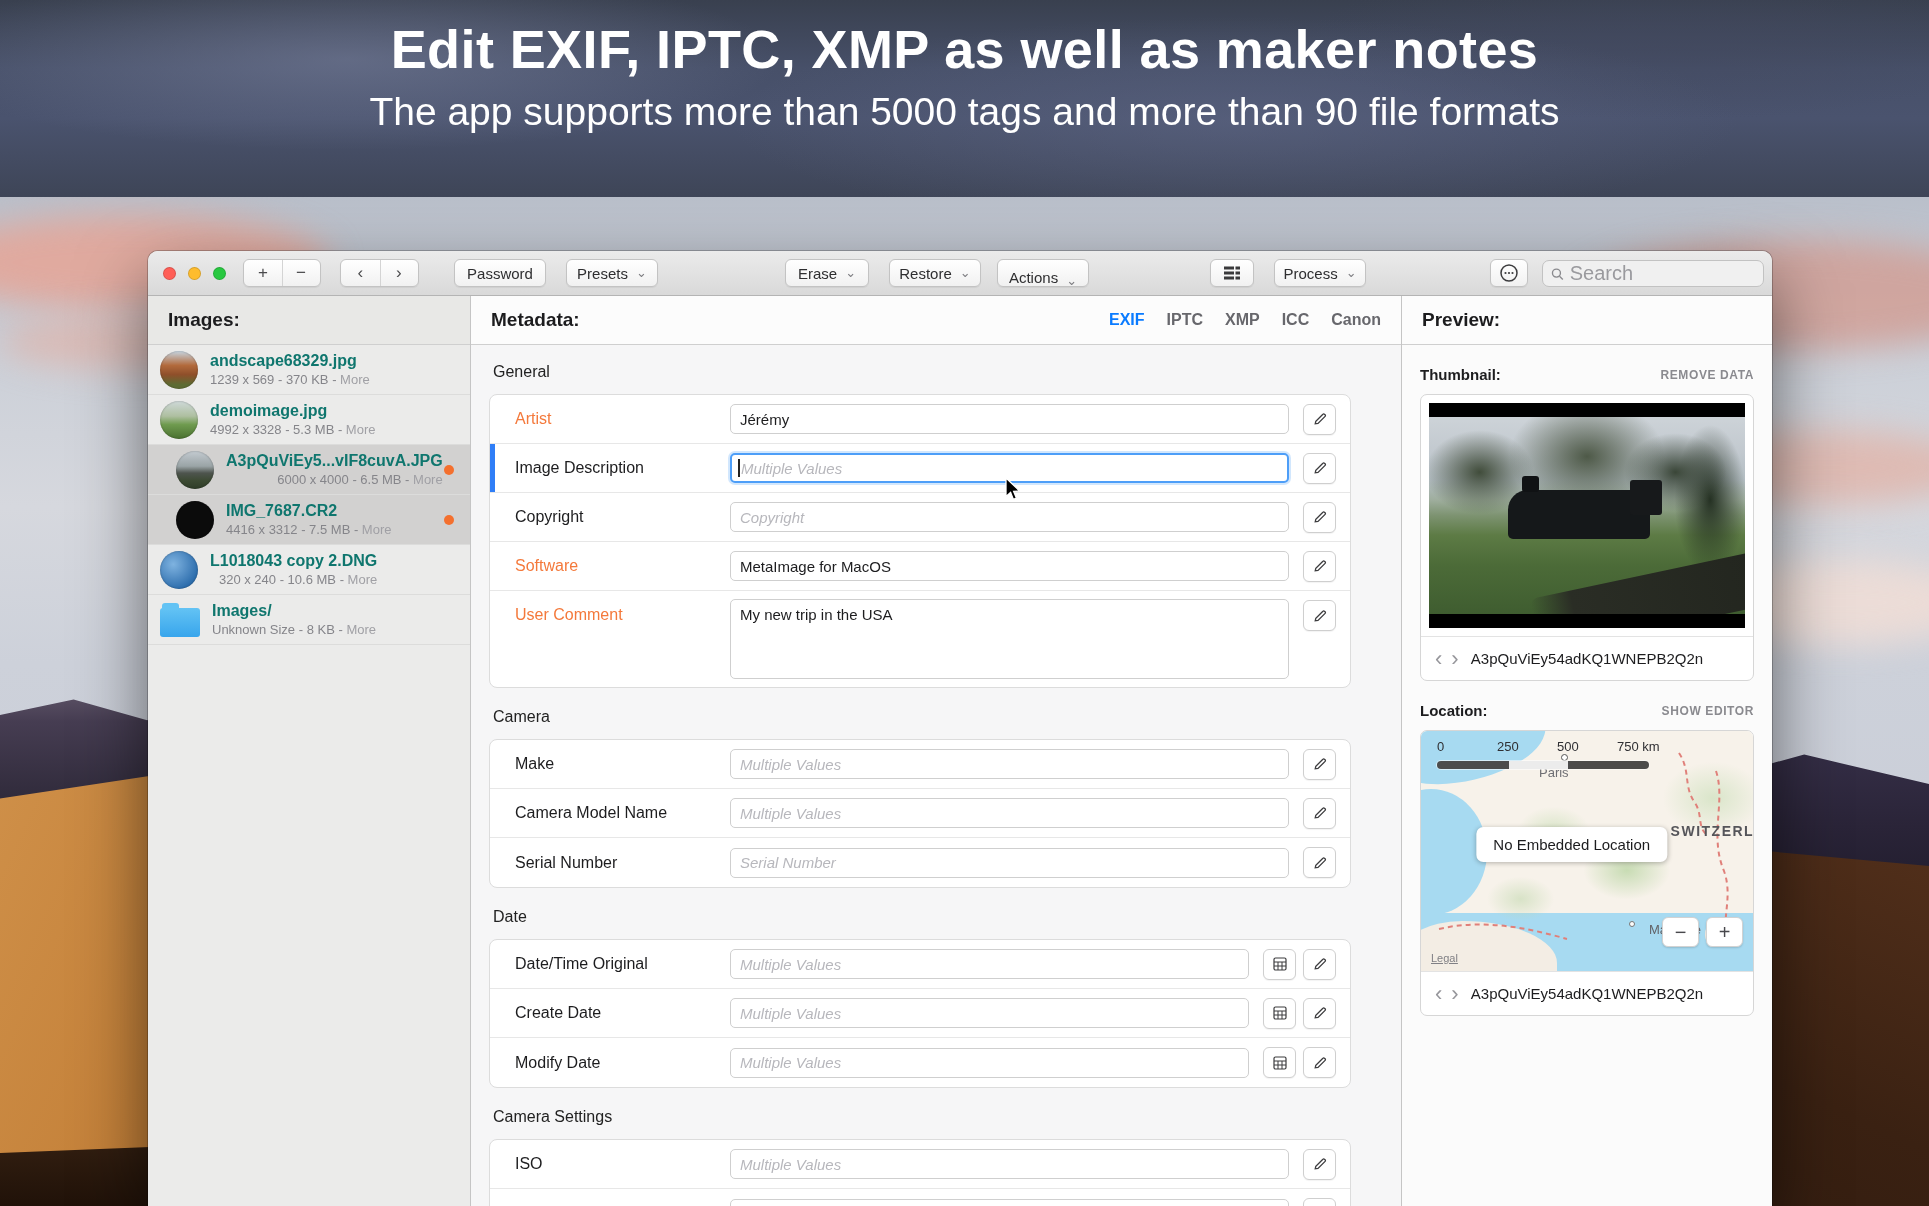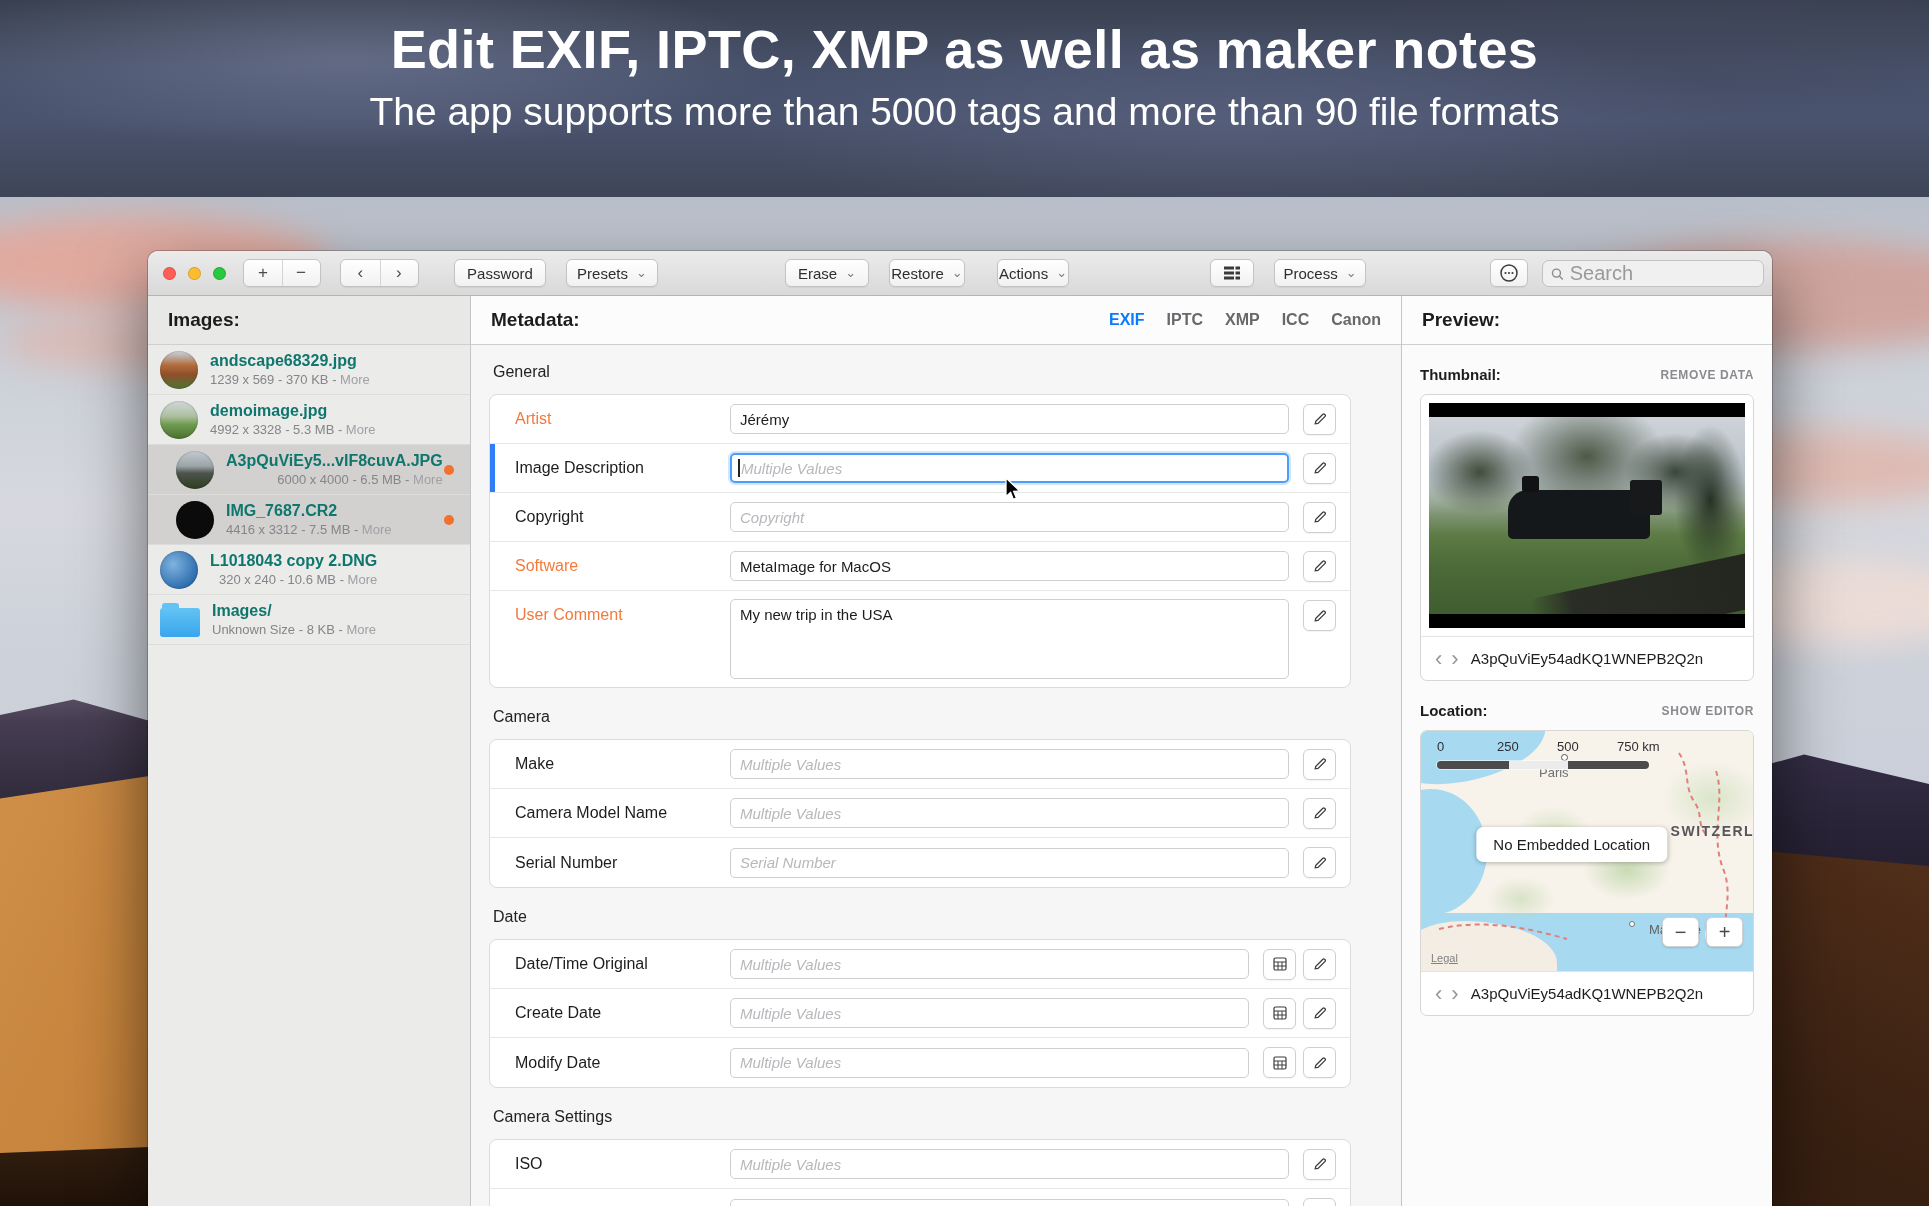--- a/index.html
+++ b/index.html
@@ -55,22 +55,22 @@
     font-size:15px; color:#2e2e30; box-shadow:0 1px 1px rgba(0,0,0,.06); }
   .tseg { padding:0; }
   .tseg span { width:50%; text-align:center; font-size:17px; color:#4a4a4c; line-height:26px; }
   .tseg .sep { position:absolute; left:50%; top:0; width:1px; height:100%; background:#d4d4d4; }
   .chev { font-size:13px; color:#7c7c80; margin-left:8px; line-height:10px; }
   .seg-pm  { left:95px;  width:78px; }
   .seg-nav { left:192px; width:79px; }
   .b-password { left:306px; width:92px; }
   .b-presets  { left:418px; width:92px; }
   .b-erase    { left:637px; width:84px; }
-  .b-restore  { left:741px; width:76px; }
-  .b-actions  { left:849px; width:72px; }
+  .b-restore  { left:741px; width:92px; }
+  .b-actions  { left:849px; width:92px;align-items:flex-end; }
   .b-view     { left:1062px; width:44px; }
   .b-process  { left:1126px; width:92px; }
   .b-more     { left:1342px; width:38px; }
   .searchwrap { position:absolute; left:1394px; top:9px; width:222px; height:27px; background:#f0f0f0;
     border:1px solid #c2c2c2; border-radius:7px; display:flex; align-items:center; padding:0 8px; gap:6px; }
   .searchwrap input { border:none; outline:none; background:transparent; font-size:20px; color:#333; width:100%; }
   .searchwrap input::placeholder { color:#9a9a9e; }
 
   
   .content { flex:1; display:flex; min-height:0; }

